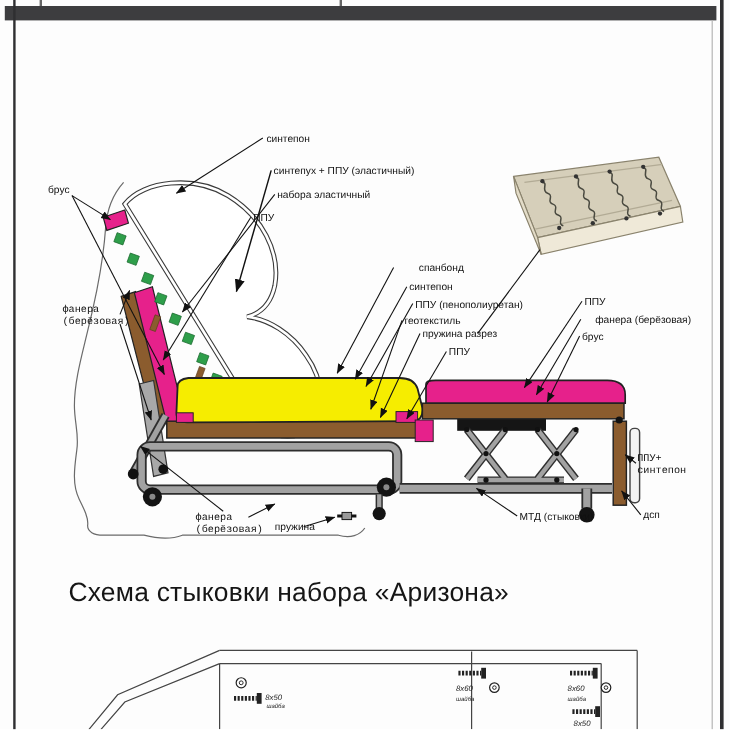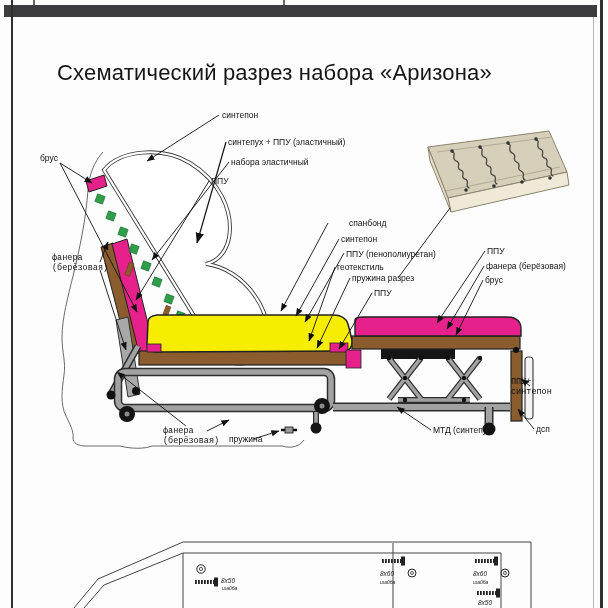--- a/index.html
+++ b/index.html
@@ -27,21 +27,21 @@
 
 <div id="page">
 
   <div class="chrome" id="tick1"></div>
   <div class="chrome" id="tick2"></div>
   <div class="chrome" id="topbar"></div>
   <div class="chrome" id="lborder"></div>
   <div class="chrome" id="rthin"></div>
   <div class="chrome" id="rborder"></div>
 
-  <div class="title" id="title1">Схематический разрез набора «Аризона»</div>
+  <div class="title" id="title2">Схема стыковки набора «Аризона»</div>
 
   <svg width="608" height="608" viewBox="0 0 608 608">
     <defs>
       <marker id="arr" markerWidth="10" markerHeight="8" refX="8.5" refY="3.5" orient="auto">
         <path d="M0,0 L9,3.5 L0,7 Z" fill="#111"></path>
       </marker>
     </defs>
 
     <path d="M103,152 C94,162 89,175 88,190 C86,218 80,248 73,276 C68,297 62,318 62,338
          C62,352 66,362 64,375 C62,390 60,404 66,416 C70,424 74,432 73,438
@@ -249,27 +249,27 @@
     <span>фанера</span>
     <span>(берёзовая)</span>
   </div>
   <div class="label" style="left:349px;top:218px">спанбонд</div>
   <div class="label" style="left:341px;top:234px">синтепон</div>
   <div class="label" style="left:346px;top:249px">ППУ (пенополиуретан)</div>
   <div class="label" style="left:337px;top:262px">геотекстиль</div>
   <div class="label" style="left:352px;top:273px">пружина разрез</div>
   <div class="label" style="left:374px;top:288px">ППУ</div>
   <div class="label" style="left:487px;top:246px">ППУ</div>
-  <div class="label" style="left:486px;top:261px">фанера (берёзовая)</div>
+  <div class="label" style="left:496px;top:261px">фанера (берёзовая)</div>
   <div class="label" style="left:485px;top:275px">брус</div>
-  <div class="label" style="left:511px;top:377px">
+  <div class="label" style="left:531px;top:377px">
     <span>ППУ+</span>
     <span>синтепон</span>
   </div>
   <div class="label" style="left:536px;top:424px">дсп</div>
-  <div class="label" style="left:433px;top:425px">МТД (синтепух)</div>
+  <div class="label" style="left:433px;top:425px">МТД (стыковки)</div>
   <div class="label" style="left:163px;top:426px">
     <span>фанера</span>
     <span>(берёзовая)</span>
   </div>
   <div class="label" style="left:229px;top:434px">пружина</div>
 
 </div>
 
 </body></html>

